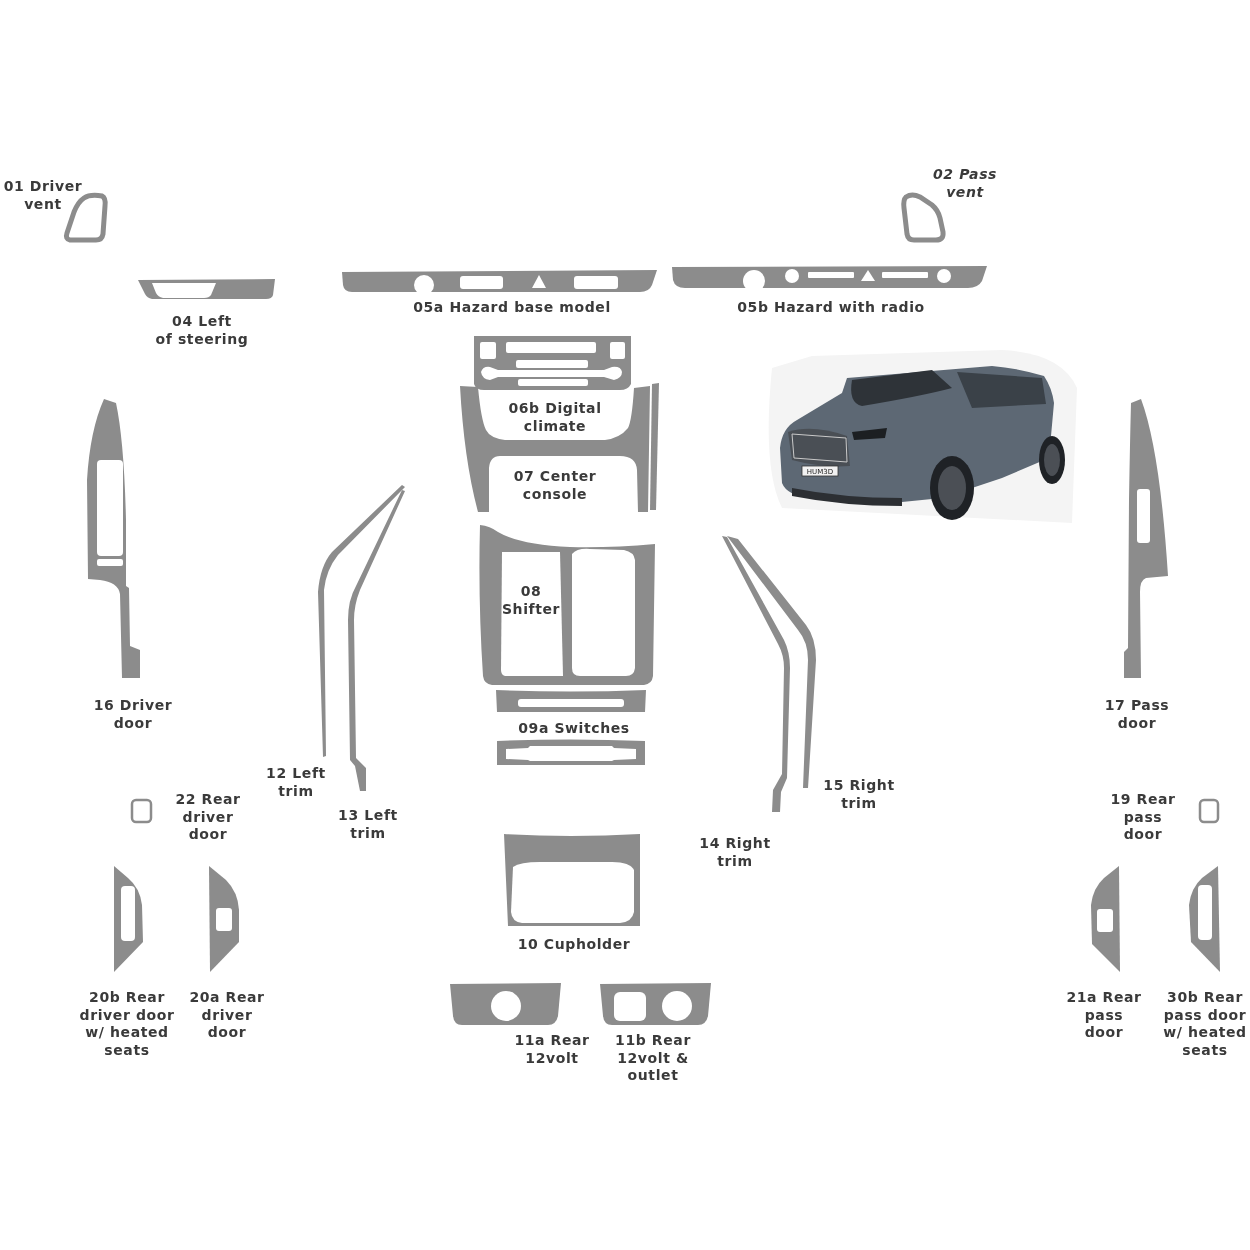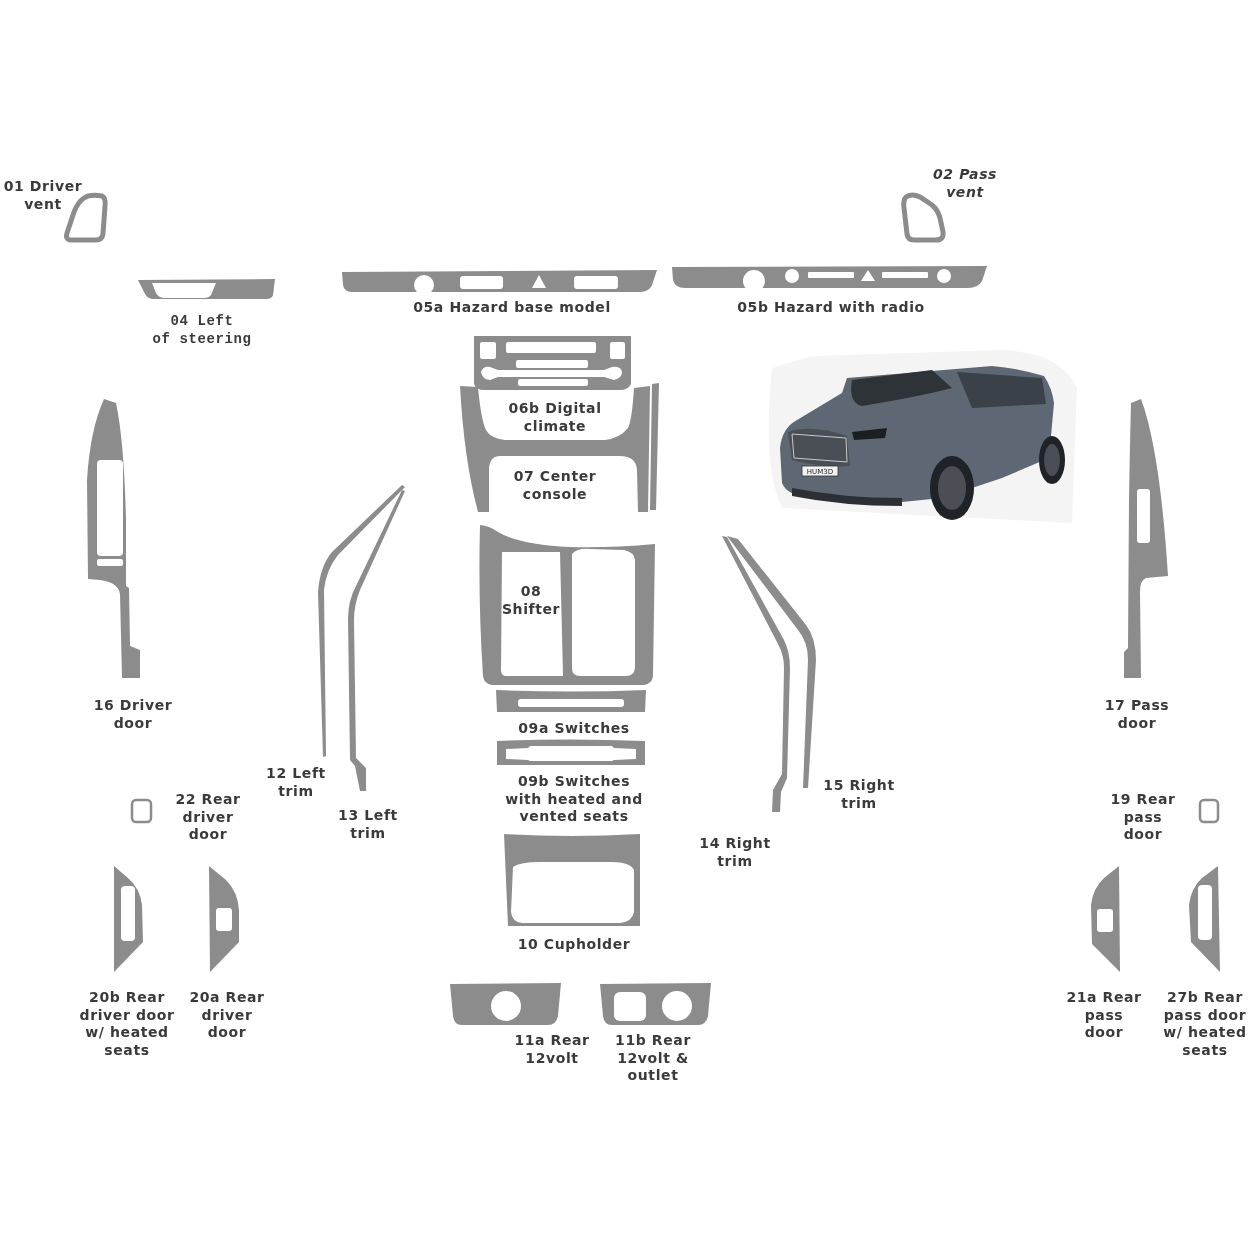--- a/index.html
+++ b/index.html
@@ -151,34 +151,31 @@
     <ellipse cx="200" cy="140" rx="14" ry="22" fill="#4b4f55"></ellipse>
     <ellipse cx="300" cy="112" rx="13" ry="24" fill="#1f2226"></ellipse>
     <ellipse cx="300" cy="112" rx="8" ry="16" fill="#4b4f55"></ellipse>
     <path d="M40 140 Q90 150 150 150 L150 158 Q90 158 40 148 Z" fill="#2c2f33"></path>
   </svg>
 
   <div class="lbl" style="left:43px;top:166px;margin-top:12px;">01 Driver
 vent</div>
   <div class="lbl" style="left:965px;top:166px;font-style:italic;">02 Pass
 vent</div>
-  <div class="lbl" style="left:202px;top:313px;font-family:Liberation Mono, monospace;">04 Left
+  <div class="lbl" style="left:202px;top:313px;">04 Left
 of steering</div>
   <div class="lbl" style="left:512px;top:299px;">05a Hazard base model</div>
   <div class="lbl" style="left:831px;top:299px;">05b Hazard with radio</div>
   <div class="lbl" style="left:555px;top:400px;">06b Digital
 climate</div>
   <div class="lbl" style="left:555px;top:468px;">07 Center
 console</div>
   <div class="lbl" style="left:531px;top:583px;">08
 Shifter</div>
   <div class="lbl" style="left:574px;top:720px;">09a Switches</div>
-  <div class="lbl" style="left:574px;top:773px;">09b Switches
-with heated and
-vented seats</div>
   <div class="lbl" style="left:574px;top:936px;">10 Cupholder</div>
   <div class="lbl" style="left:508px;top:1032px;margin-left:44px;">11a Rear
 12volt</div>
   <div class="lbl" style="left:653px;top:1032px;">11b Rear
 12volt &amp;
 outlet</div>
   <div class="lbl" style="left:296px;top:765px;">12 Left
 trim</div>
   <div class="lbl" style="left:368px;top:807px;">13 Left
 trim</div>
@@ -193,21 +190,21 @@
   <div class="lbl" style="left:227px;top:989px;">20a Rear
 driver
 door</div>
   <div class="lbl" style="left:127px;top:989px;">20b Rear
 driver door
 w/ heated
 seats</div>
   <div class="lbl" style="left:1104px;top:989px;">21a Rear
 pass
 door</div>
-  <div class="lbl" style="left:1205px;top:989px;">27b Rear
+  <div class="lbl" style="left:1205px;top:989px;">30b Rear
 pass door
 w/ heated
 seats</div>
   <div class="lbl" style="left:208px;top:791px;">22 Rear
 driver
 door</div>
   <div class="lbl" style="left:1143px;top:791px;">19 Rear
 pass
 door</div>
 

